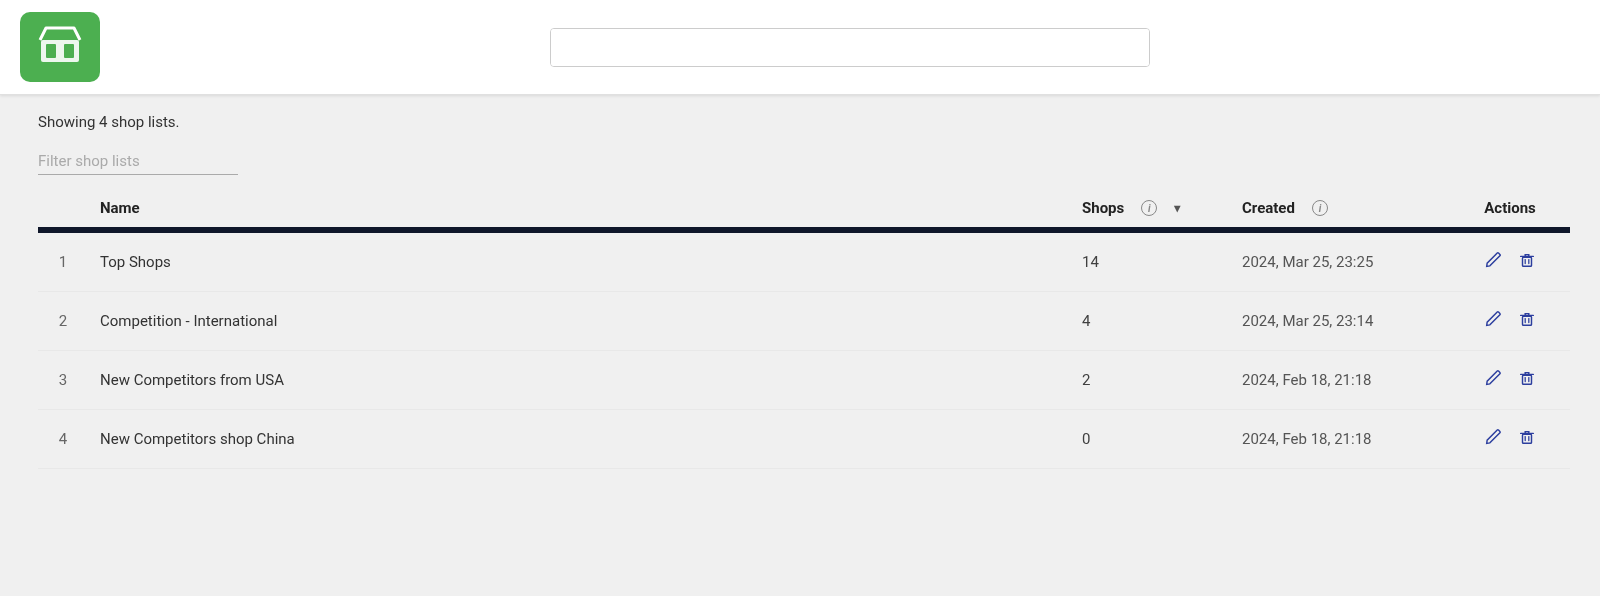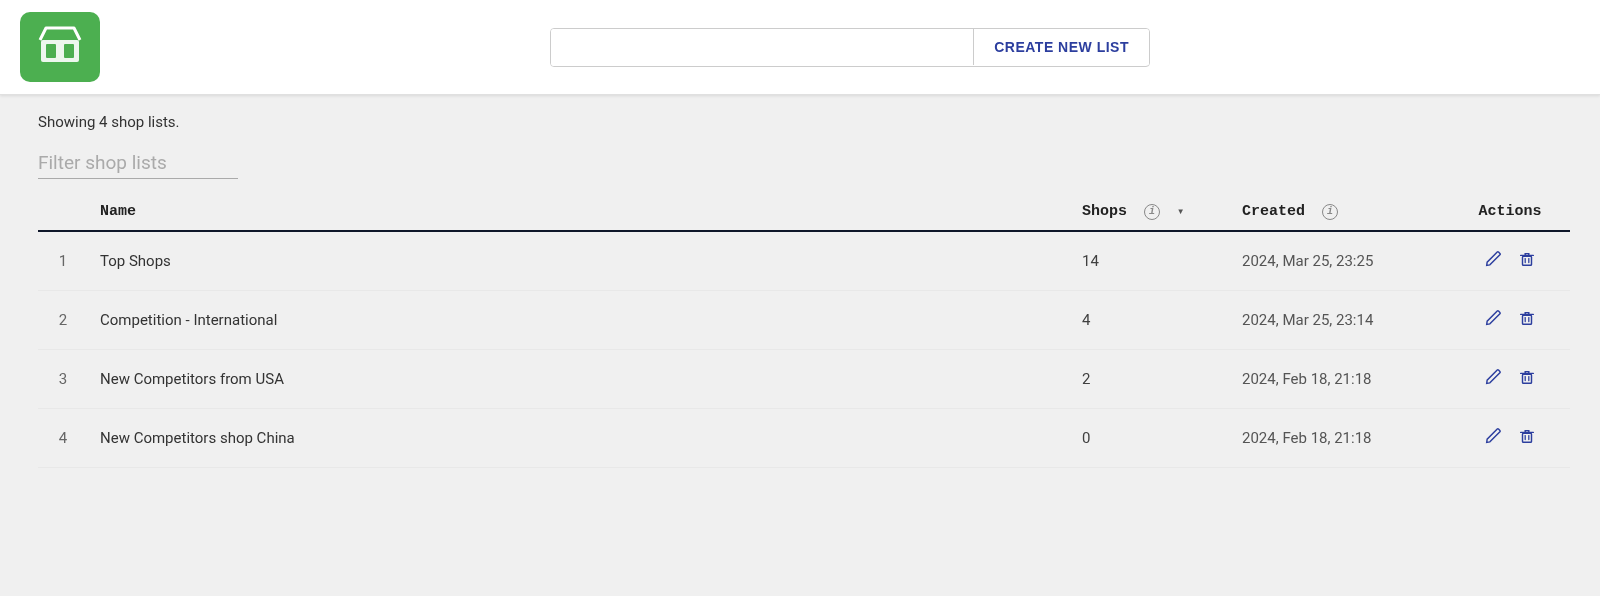--- a/index.html
+++ b/index.html
@@ -74,40 +74,39 @@
     }
     .content {
       padding: 18px 30px 20px 38px;
     }
     .showing-text {
       font-size: 15px;
       color: #333;
       margin-bottom: 20px;
     }
     .filter-label {
-      font-size: 19px;
+      font-size: 15px;
       color: #aaa;
       border-bottom: 1.5px solid #aaa;
       padding-bottom: 4px;
       display: inline-block;
       min-width: 200px;
       margin-bottom: 14px;
     }
     .table {
       width: 100%;
       border-collapse: collapse;
     }
     .table th {
       text-align: left;
       font-size: 15px;
       font-weight: 700;
       color: #222;
       padding: 10px 12px;
-      border-bottom: 2px solid #0f172a;
-      font-family: Liberation Mono, monospace;
+      border-bottom: 6px solid #0f172a;
     }
     .table th.shops-col {
       width: 160px;
     }
     .table th.created-col {
       width: 220px;
     }
     .table th.actions-col {
       width: 120px;
       text-align: center;
@@ -184,21 +183,20 @@
           <rect x="3" y="14" width="38" height="22" rx="2" fill="white" opacity="0.9"></rect>
           <rect x="8" y="18" width="10" height="14" rx="1" fill="#4caf50"></rect>
           <rect x="26" y="18" width="10" height="14" rx="1" fill="#4caf50"></rect>
           <path d="M2 14 L8 2 L36 2 L42 14" stroke="white" stroke-width="3" fill="none" stroke-linejoin="round"></path>
         </svg>
       </span>
     </div>
     <div class="header-right">
       <div class="search-bar">
         <input class="search-input" type="text" placeholder="" style="">
-        <button class="create-new-btn">CREATE NEW LIST</button>
       </div>
     </div>
   </div>
 
   <div class="content">
     <p class="showing-text">Showing 4 shop lists.</p>
 
     <div class="filter-label">Filter shop lists</div>
 
     <table class="table">

